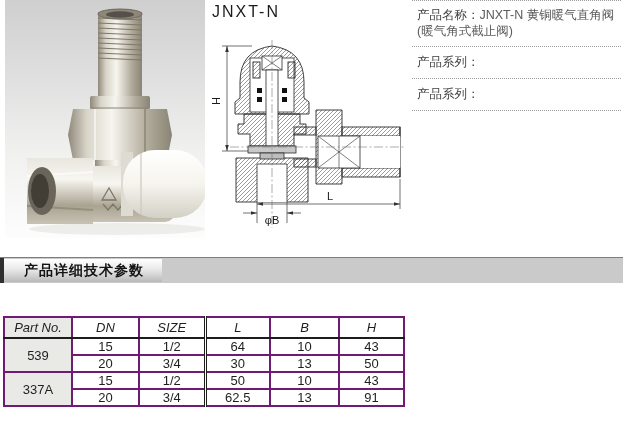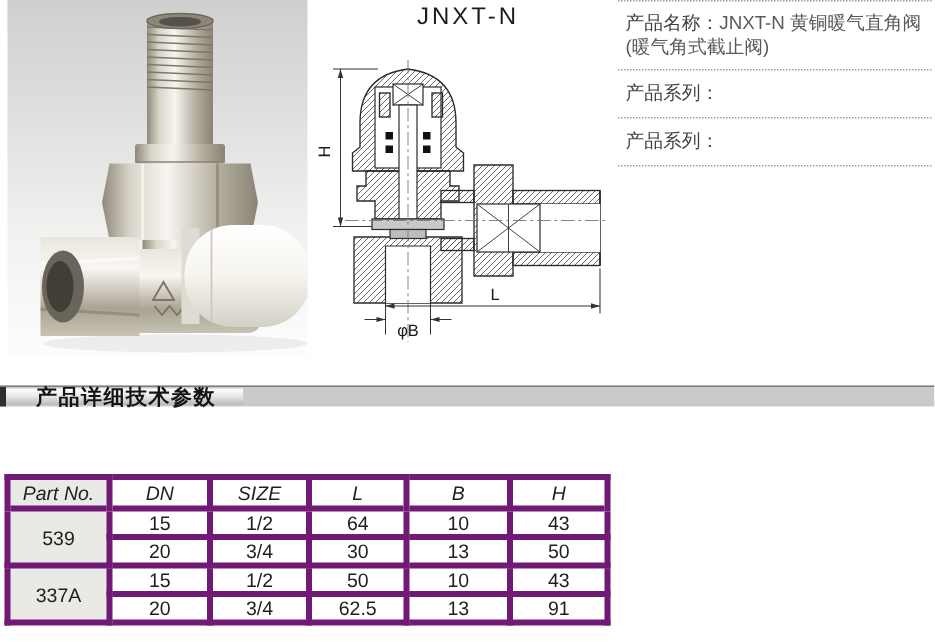--- a/index.html
+++ b/index.html
@@ -14,56 +14,56 @@
   
   .photo {
     position:absolute; left:5px; top:0; width:200px; height:238px;
     background:linear-gradient(180deg,#cfcfcf 0%,#dedede 30%,#f1f1f0 65%,#fdfdfd 100%);
   }
   .photo svg { display:block; width:200px; height:238px; }
 
   
   .diagram { position:absolute; left:212px; top:0; width:200px; height:250px; background:#fff; }
   .diagram-title {
-    position:absolute; left:0; top:3px; width:100%; text-align:center;
+    position:absolute; left:0; top:3px; width:100%; text-align:left;
     font-size:16px; letter-spacing:2px; color:#1c1c1c;
   }
   .diagram svg { position:absolute; left:0; top:0; width:200px; height:250px; }
   .oln { fill:url(#hatch); stroke:#2b2b2b; stroke-width:0.9; }
   .wht { fill:#ffffff; stroke:#2b2b2b; stroke-width:0.8; }
   .dim { stroke:#333; stroke-width:0.7; fill:none; }
   .ah  { fill:#333; stroke:none; }
   .cl  { stroke:#777; stroke-width:0.6; stroke-dasharray:9 2.5 2 2.5; }
   .dimtext { font-size:11px; fill:#1a1a1a; }
 
   
   .info { position:absolute; left:412px; top:0; width:209px; border-top:1px dotted #9d9d9d; }
   .info-row { border-bottom:1px dotted #9d9d9d; padding:6px 2px 7px 5px; font-size:12.5px; line-height:16px; }
   .info-row.short { padding:7px 2px 8px 5px; }
   .info-label { font-weight:normal; color:#3f3f3f; }
   .info-value { color:#5a5a5a; }
 
   
   .section-bar {
-    position:absolute; left:0; top:257px; width:623px; height:14px;
+    position:absolute; left:0; top:257px; width:623px; height:26px;
     background:#cacaca; border-top:1px solid #7e7e7e;
   }
   .section-bar .edge { position:absolute; left:0; top:0; bottom:0; width:4px; background:#2f2f2f; }
   .section-label {
     position:absolute; left:4px; top:1px; bottom:1px; width:158px;
     background:linear-gradient(180deg,#ffffff 0%,#e9e9e9 45%,#b9b9b9 100%);
     display:flex; align-items:center; padding-left:20px;
     font-size:14px; font-weight:bold; color:#141414; letter-spacing:1px;
   }
 
   
   .spec { position:absolute; left:3px; top:316px; }
   table { border-collapse:collapse; table-layout:fixed; width:400px; border:2px solid #1c1c1c; }
   th, td {
-    border:4px solid #701a75; text-align:center; vertical-align:middle;
+    border:2px solid #701a75; text-align:center; vertical-align:middle;
     font-size:13px; color:#1f1f1f; background:#fff; padding:0;
   }
   thead th { height:21px; font-style:italic; font-weight:normal; border-bottom:2px solid #1c1c1c; }
   tbody td { height:17px; }
   .shade { background:#e9e9e6; }
   .dbl { border-left:3px double #1c1c1c; }
   col.c0{width:68px} col.c1{width:67px} col.c2{width:66px} col.c3{width:65px} col.c4{width:69px} col.c5{width:65px}
 </style>
 </head>
 <body>

